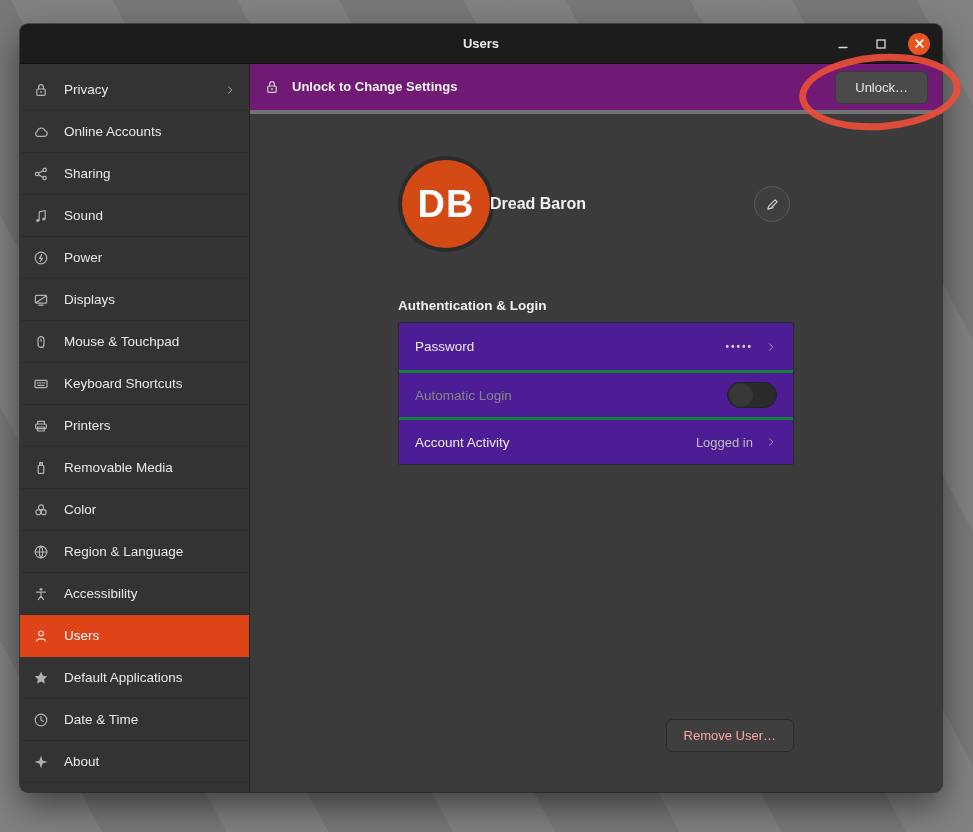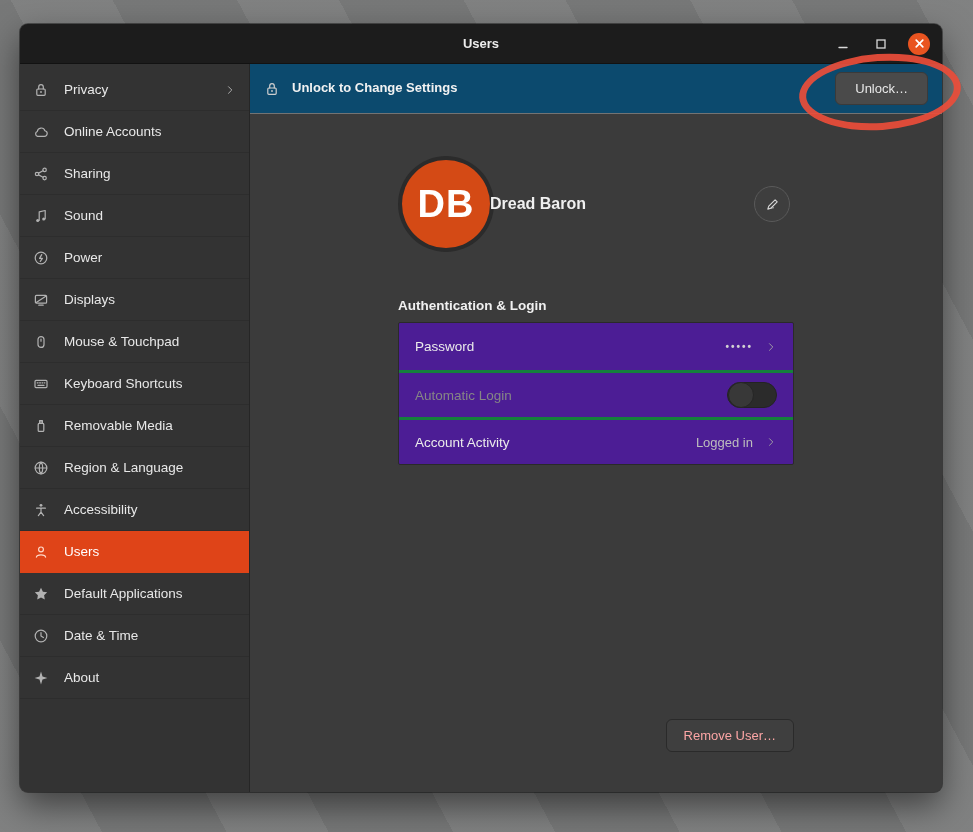--- a/index.html
+++ b/index.html
@@ -51,21 +51,21 @@
     border-bottom:1px solid rgba(0,0,0,0.10);
   }
   .side-item .s-icon { width:16px; height:16px; color:#c9c9c9; opacity:.85; flex:0 0 auto; display:flex; }
   .side-item .s-icon svg { width:16px; height:16px; }
   .side-item.selected { background:#df4418; color:#ffffff; border-bottom-color:transparent; }
   .side-item.selected .s-icon { color:#ffd9c9; opacity:1; }
   .side-chevron { margin-left:auto; color:#b9b9b9; display:flex; }
   .main { flex:1; display:flex; flex-direction:column; min-width:0; background:#3b3b3b; position:relative; }
   
   .banner {
-    height:50px; flex:0 0 auto; background:#0c4a6e; border-bottom:1px solid #737373;
+    height:50px; flex:0 0 auto; background:#701a75; border-bottom:4px solid #737373;
     display:flex; align-items:center; padding:0 14px; gap:12px;
   }
   .banner .b-lock { color:#cfcfcf; display:flex; flex:0 0 auto; }
   .banner-texts { display:flex; flex-direction:column; justify-content:center; line-height:1.25; }
   .banner-title { color:#f2f2f2; font-size:13px; font-weight:bold; }
   .banner-sub { color:#d2d2d2; font-size:13px; }
   .unlock-btn {
     margin-left:auto; background:#4a4a4a; border:1px solid #3a3a3a; color:#e8e8e8;
     font-size:13px; padding:8px 19px; border-radius:6px; cursor:pointer;
     font-family:inherit;
@@ -225,25 +225,45 @@
             <svg width="16" height="16" viewBox="0 0 16 16">
               <rect x="2" y="4.4" width="12" height="7.2" rx="1" fill="none" stroke="currentColor" stroke-width="1.2" stroke-linecap="round" stroke-linejoin="round"></rect>
               <path d="M4.2 6.8h.9M6.6 6.8h.9M9 6.8h.9M11.4 6.8h.5M5 9.4h6" fill="none" stroke="currentColor" stroke-width="1.2" stroke-linecap="round" stroke-linejoin="round"></path>
             </svg>
           </span>
           <span>Keyboard Shortcuts</span>
         </div>
         <div class="side-item">
           <span class="s-icon">
             <svg width="16" height="16" viewBox="0 0 16 16">
+              <path d="M4.6 6V3.4h6.8V6" fill="none" stroke="currentColor" stroke-width="1.2" stroke-linecap="round" stroke-linejoin="round"></path>
+              <rect x="2.6" y="6" width="10.8" height="4.6" rx="1" fill="none" stroke="currentColor" stroke-width="1.2" stroke-linecap="round" stroke-linejoin="round"></rect>
+              <rect x="4.6" y="9" width="6.8" height="4" fill="none" stroke="currentColor" stroke-width="1.2" stroke-linecap="round" stroke-linejoin="round"></rect>
+            </svg>
+          </span>
+          <span>Printers</span>
+        </div>
+        <div class="side-item">
+          <span class="s-icon">
+            <svg width="16" height="16" viewBox="0 0 16 16">
               <rect x="5.2" y="5.4" width="5.6" height="8" rx="1" fill="none" stroke="currentColor" stroke-width="1.2" stroke-linecap="round" stroke-linejoin="round"></rect>
               <path d="M6.6 5.4V2.6h2.8v2.8M7.6 4h.9" fill="none" stroke="currentColor" stroke-width="1.2" stroke-linecap="round" stroke-linejoin="round"></path>
             </svg>
           </span>
           <span>Removable Media</span>
+        </div>
+        <div class="side-item">
+          <span class="s-icon">
+            <svg width="16" height="16" viewBox="0 0 16 16">
+              <circle cx="8" cy="5.4" r="2.5" fill="none" stroke="currentColor" stroke-width="1.2" stroke-linecap="round" stroke-linejoin="round"></circle>
+              <circle cx="5.4" cy="10.2" r="2.5" fill="none" stroke="currentColor" stroke-width="1.2" stroke-linecap="round" stroke-linejoin="round"></circle>
+              <circle cx="10.6" cy="10.2" r="2.5" fill="none" stroke="currentColor" stroke-width="1.2" stroke-linecap="round" stroke-linejoin="round"></circle>
+            </svg>
+          </span>
+          <span>Color</span>
         </div>
         <div class="side-item">
           <span class="s-icon">
             <svg width="16" height="16" viewBox="0 0 16 16">
               <circle cx="8" cy="8" r="5.8" fill="none" stroke="currentColor" stroke-width="1.2" stroke-linecap="round" stroke-linejoin="round"></circle>
               <path d="M2.2 8h11.6M8 2.2c2.4 2.2 2.4 9.4 0 11.6-2.4-2.2-2.4-9.4 0-11.6z" fill="none" stroke="currentColor" stroke-width="1.2" stroke-linecap="round" stroke-linejoin="round"></path>
             </svg>
           </span>
           <span>Region &amp; Language</span>
         </div>

